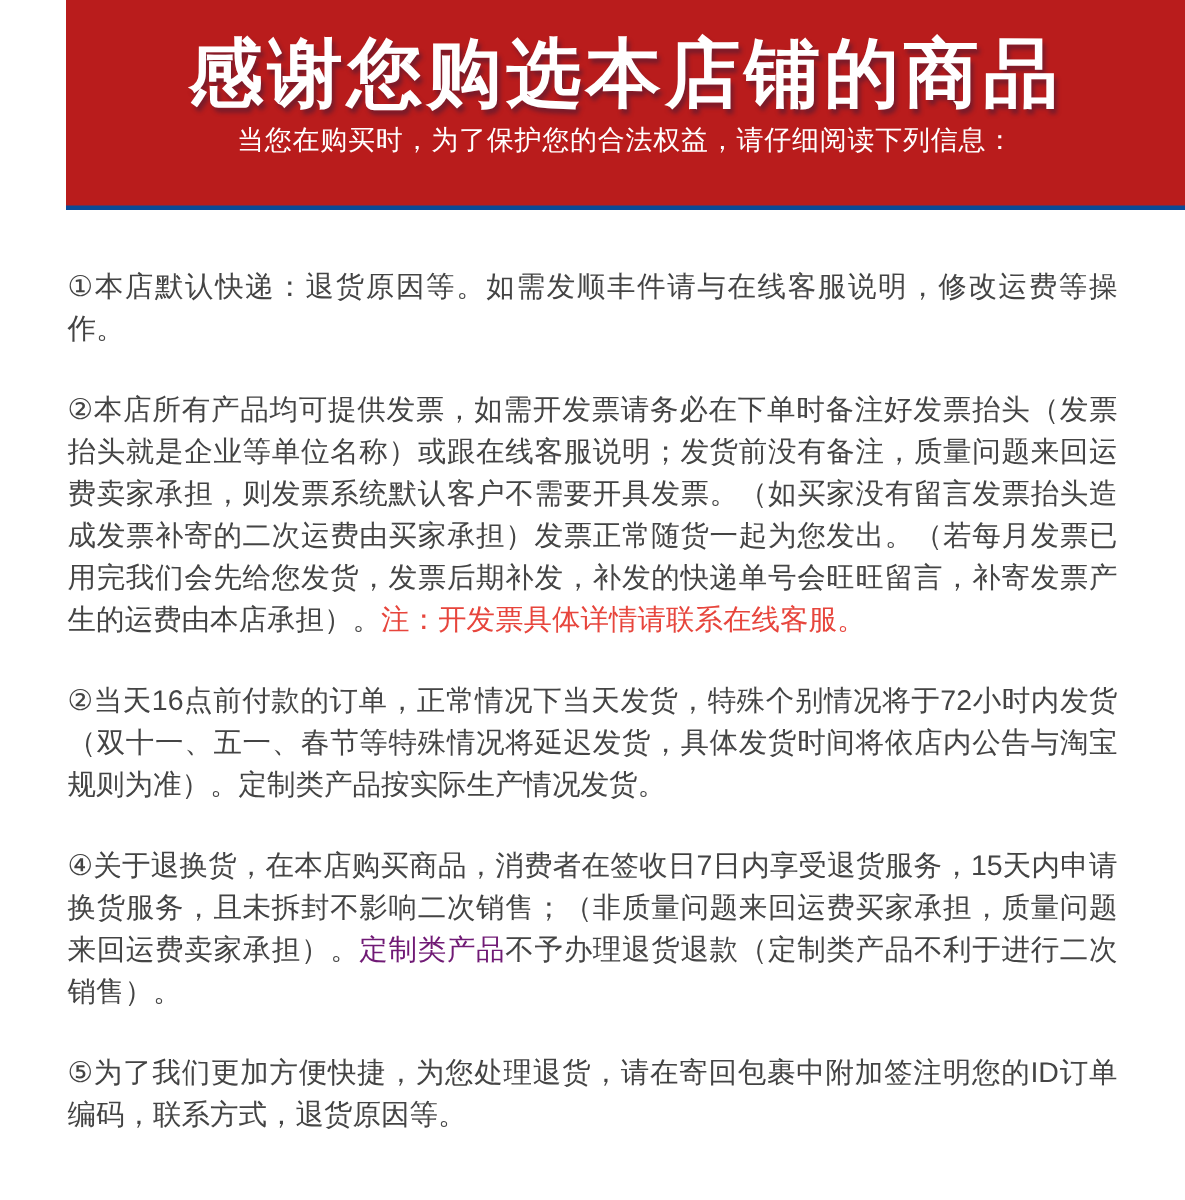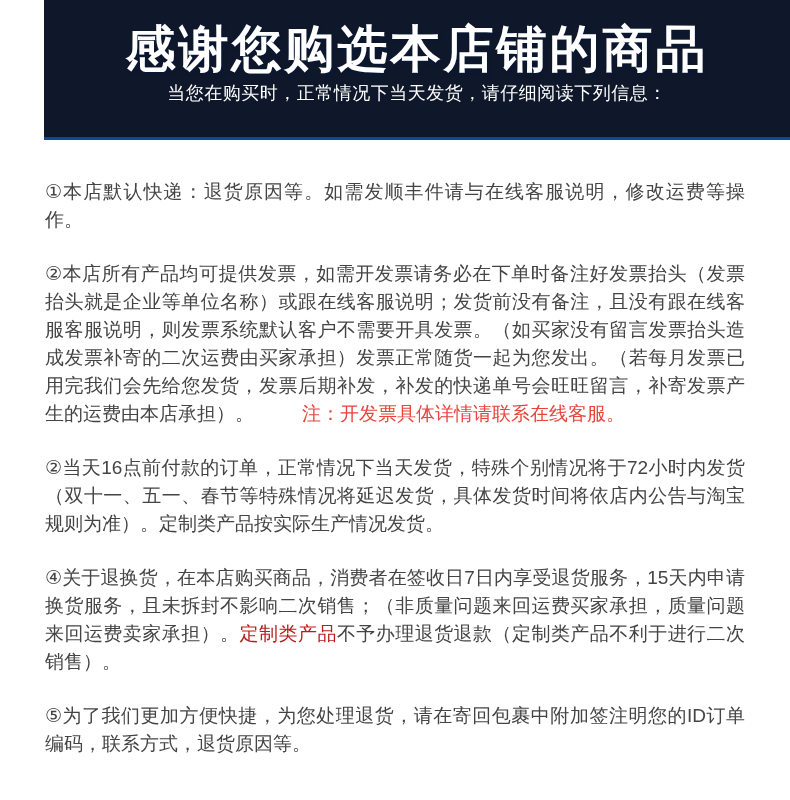--- a/index.html
+++ b/index.html
@@ -57,42 +57,42 @@
   }
   .red {
     color: #e7453c;
   }
 </style>
 </head>
 <body>
 
 <div class="page">
 
-  <div class="header" style="background: #0f172a; border-bottom-color: rgb(10, 74, 151); margin-left: 44px;">
+  <div class="header" style="background: #b91c1c; border-bottom-color: rgb(10, 74, 151); margin-left: 44px;">
     <h1 class="title">感谢您购选本店铺的商品</h1>
-    <div class="subtitle">当您在购买时，正常情况下当天发货，请仔细阅读下列信息：</div>
+    <div class="subtitle">当您在购买时，为了保护您的合法权益，请仔细阅读下列信息：</div>
   </div>
 
   <div class="notice-body" style="color: rgb(68, 68, 68);">
 
     <p>
       <span>①本店默认快递：退货原因等。如需发顺丰件请与在线客服说明，修改运费等操作。</span>
     </p>
 
     <p>
-      <span>②本店所有产品均可提供发票，如需开发票请务必在下单时备注好发票抬头（发票抬头就是企业等单位名称）或跟在线客服说明；发货前没有备注，且没有跟在线客服客服说明，则发票系统默认客户不需要开具发票。（如买家没有留言发票抬头造成发票补寄的二次运费由买家承担）发票正常随货一起为您发出。（若每月发票已用完我们会先给您发货，发票后期补发，补发的快递单号会旺旺留言，补寄发票产生的运费由本店承担）。</span><span class="red" style="color: rgb(231, 69, 60); margin-left: 48px;">注：开发票具体详情请联系在线客服。</span>
+      <span>②本店所有产品均可提供发票，如需开发票请务必在下单时备注好发票抬头（发票抬头就是企业等单位名称）或跟在线客服说明；发货前没有备注，质量问题来回运费卖家承担，则发票系统默认客户不需要开具发票。（如买家没有留言发票抬头造成发票补寄的二次运费由买家承担）发票正常随货一起为您发出。（若每月发票已用完我们会先给您发货，发票后期补发，补发的快递单号会旺旺留言，补寄发票产生的运费由本店承担）。</span><span class="red" style="color: rgb(231, 69, 60);">注：开发票具体详情请联系在线客服。</span>
     </p>
 
     <p>
       <span>②当天16点前付款的订单，正常情况下当天发货，特殊个别情况将于72小时内发货（双十一、五一、春节等特殊情况将延迟发货，具体发货时间将依店内公告与淘宝规则为准）。定制类产品按实际生产情况发货。</span>
     </p>
 
 
     <p>
-      <span>④关于退换货，在本店购买商品，消费者在签收日7日内享受退货服务，15天内申请换货服务，且未拆封不影响二次销售；（非质量问题来回运费买家承担，质量问题来回运费卖家承担）。</span><span class="red" style="color: #b91c1c;">定制类产品</span><span>不予办理退货退款（定制类产品不利于进行二次销售）。</span>
+      <span>④关于退换货，在本店购买商品，消费者在签收日7日内享受退货服务，15天内申请换货服务，且未拆封不影响二次销售；（非质量问题来回运费买家承担，质量问题来回运费卖家承担）。</span><span class="red" style="color: #701a75;">定制类产品</span><span>不予办理退货退款（定制类产品不利于进行二次销售）。</span>
     </p>
 
     <p>
       <span>⑤为了我们更加方便快捷，为您处理退货，请在寄回包裹中附加签注明您的ID订单编码，联系方式，退货原因等。</span>
     </p>
 
   </div>
 
 </div>
 

